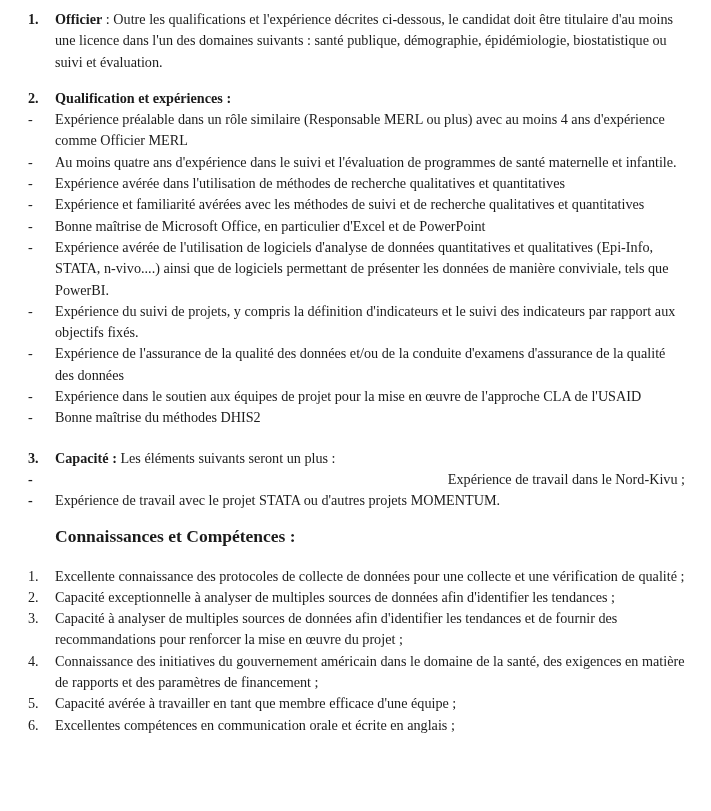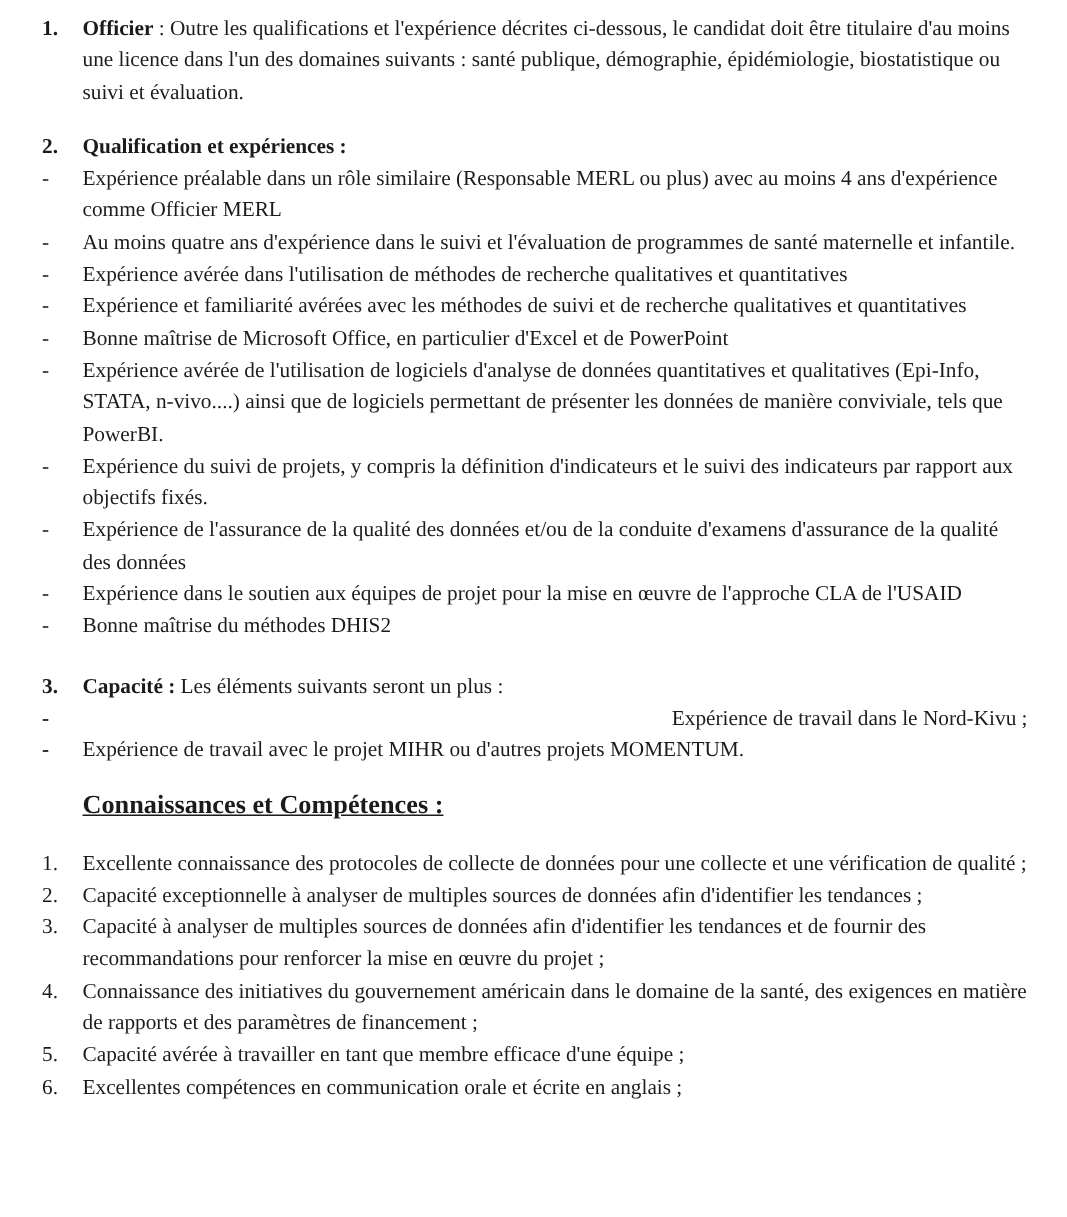--- a/index.html
+++ b/index.html
@@ -20,21 +20,21 @@
   .marker {
     flex: 0 0 27px;
     max-width: 27px;
   }
   .txt { flex: 1; min-width: 0; }
   .b { font-weight: bold; }
   .dash-bold { font-weight: bold; }
   .sp { padding-left: 4px; text-align: right; }
   .mt-sec2 { margin-top: 15px; }
   .mt-sec3 { margin-top: 19px; }
-  .mt-head { margin-top: 12px; text-decoration: underline; }
+  .mt-head { margin-top: 12px; }
   .mt-skills { margin-top: 17px; }
   .section-heading {
     font-weight: bold;
     font-size: 17.5px;
     line-height: 25px;
     margin-left: 27px;
   }
 </style>
 </head>
 <body>
@@ -95,21 +95,21 @@
   <div class="row mt-sec3">
     <span class="marker b">3.</span>
     <div class="txt"><span class="b">Capacité :</span><span> Les éléments suivants seront un plus&nbsp;:</span></div>
   </div>
   <div class="row">
     <span class="marker dash-bold">-</span>
     <div class="txt sp">Expérience de travail dans le Nord-Kivu&nbsp;;</div>
   </div>
   <div class="row">
     <span class="marker dash-bold">-</span>
-    <div class="txt">Expérience de travail avec le projet MIHR ou d'autres projets MOMENTUM.</div>
+    <div class="txt">Expérience de travail avec le projet STATA ou d'autres projets MOMENTUM.</div>
   </div>
 
   <div class="section-heading mt-head">Connaissances et Compétences :</div>
 
   <div class="row mt-skills">
     <span class="marker">1.</span>
     <div class="txt">Excellente connaissance des protocoles de collecte de données pour une collecte et une vérification de qualité&nbsp;;</div>
   </div>
   <div class="row">
     <span class="marker">2.</span>

